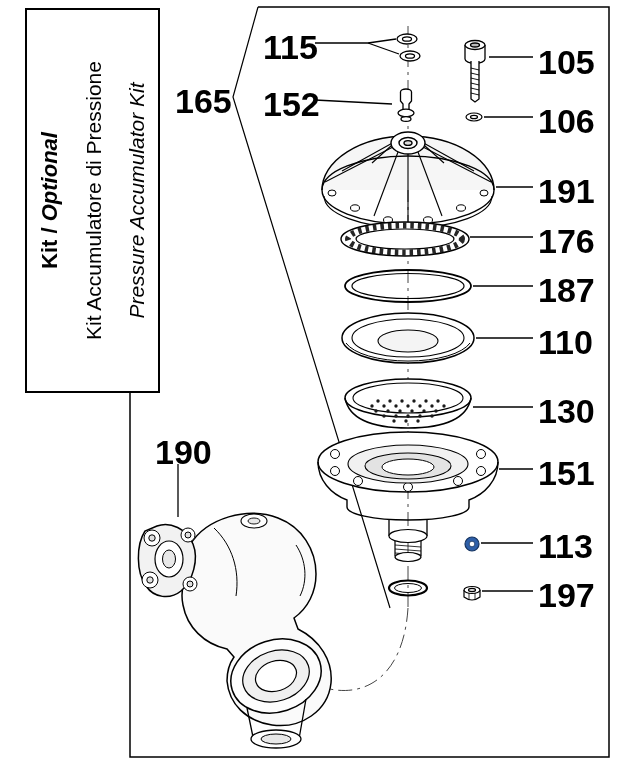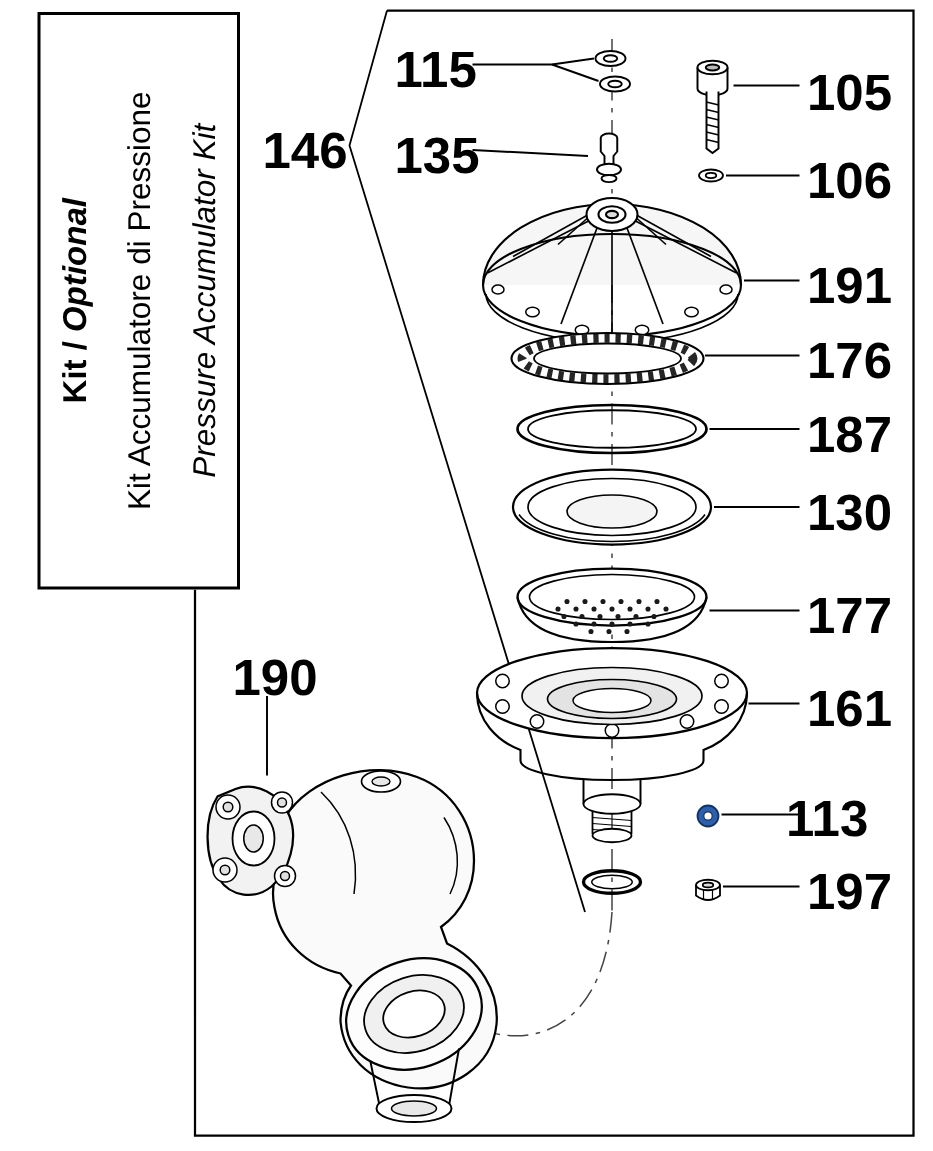--- a/index.html
+++ b/index.html
@@ -244,27 +244,27 @@
 
   <div class="title-box">
     <div class="title-inner">
       <div class="t1"><span>Kit / </span><span class="ital">Optional</span></div>
       <div class="t2">Kit Accumulatore di Pressione</div>
       <div class="t3">Pressure Accumulator Kit</div>
     </div>
   </div>
 
   <div class="part-num" style="left:263px;top:30px">115</div>
-  <div class="part-num" style="left:263px;top:87px">135</div>
-  <div class="part-num" style="left:175px;top:84px">146</div>
+  <div class="part-num" style="left:263px;top:87px">152</div>
+  <div class="part-num" style="left:175px;top:84px">165</div>
   <div class="part-num" style="left:538px;top:45px">105</div>
   <div class="part-num" style="left:538px;top:104px">106</div>
   <div class="part-num" style="left:538px;top:174px">191</div>
   <div class="part-num" style="left:538px;top:224px">176</div>
   <div class="part-num" style="left:538px;top:273px">187</div>
-  <div class="part-num" style="left:538px;top:325px">130</div>
-  <div class="part-num" style="left:538px;top:394px">177</div>
-  <div class="part-num" style="left:538px;top:456px">161</div>
-  <div class="part-num" style="left:524px;top:529px">113</div>
+  <div class="part-num" style="left:538px;top:325px">110</div>
+  <div class="part-num" style="left:538px;top:394px">130</div>
+  <div class="part-num" style="left:538px;top:456px">151</div>
+  <div class="part-num" style="left:538px;top:529px">113</div>
   <div class="part-num" style="left:538px;top:578px">197</div>
   <div class="part-num" style="left:155px;top:435px">190</div>
 
 </div>
 
 </body></html>

